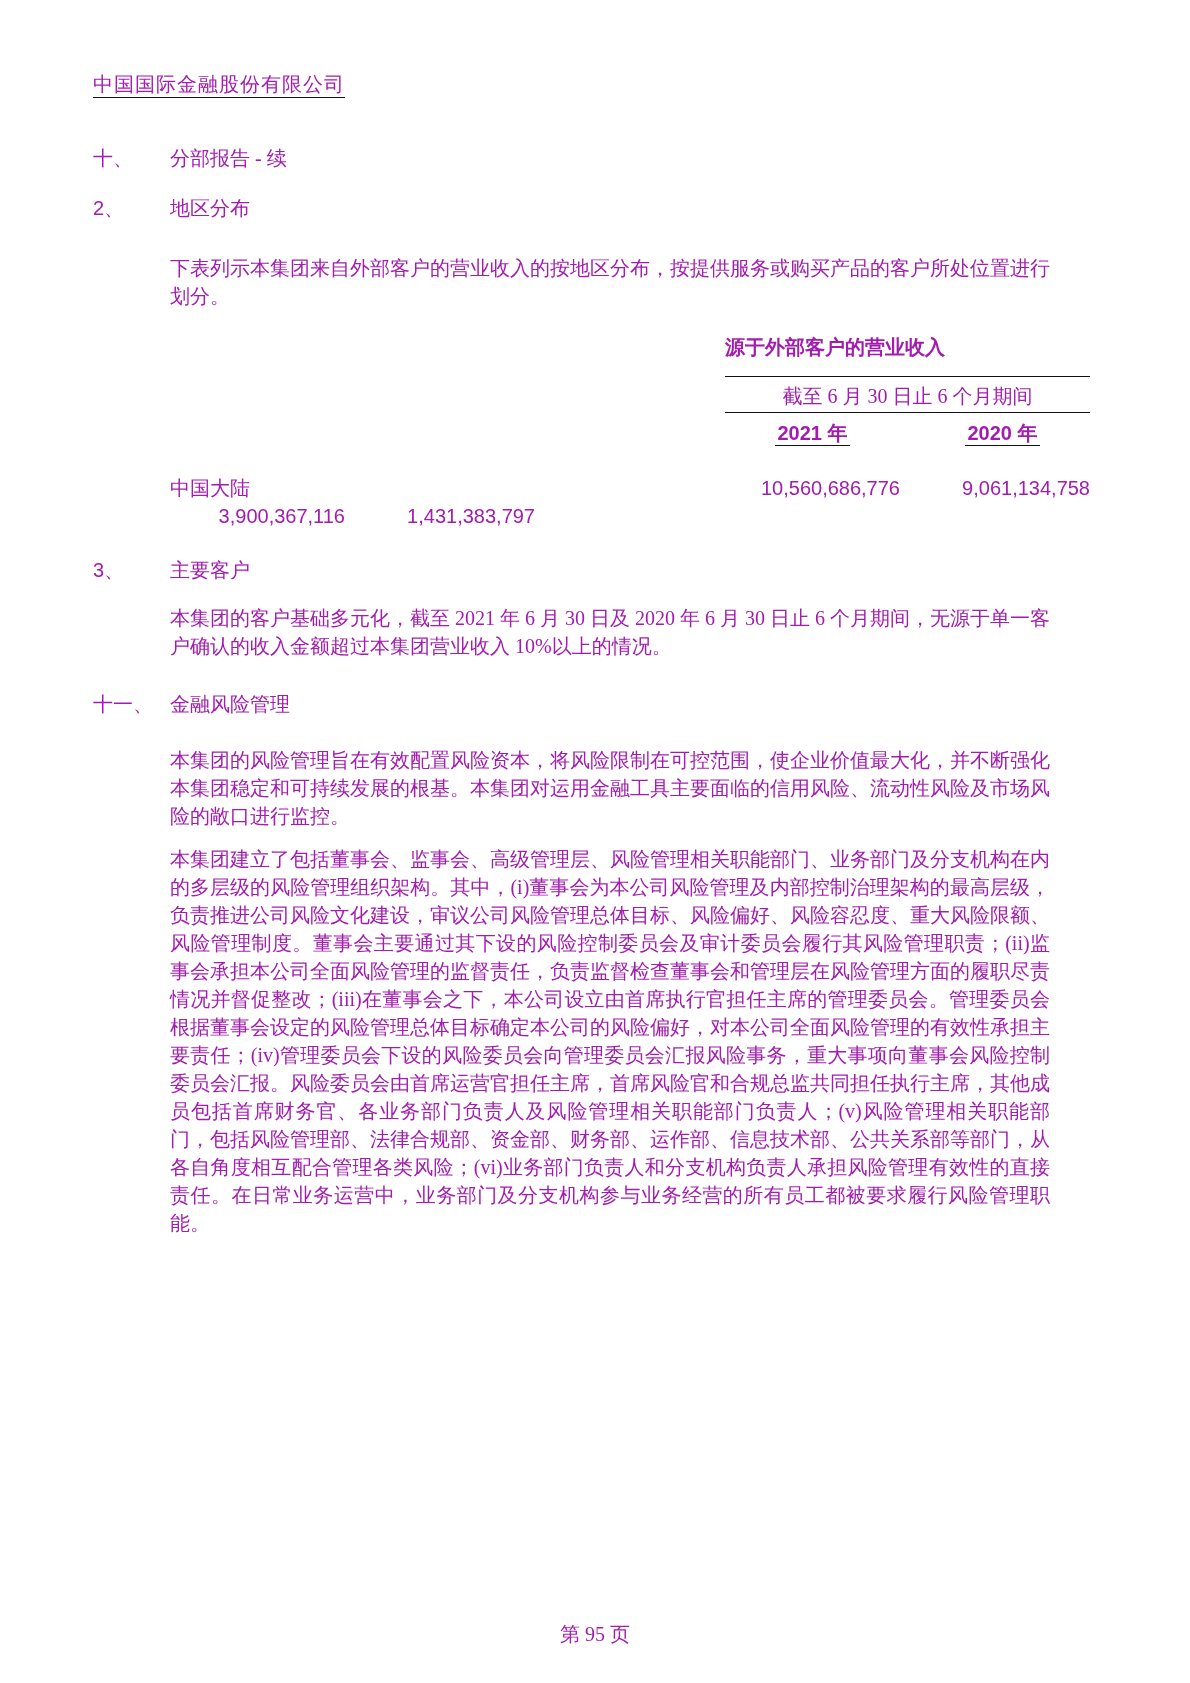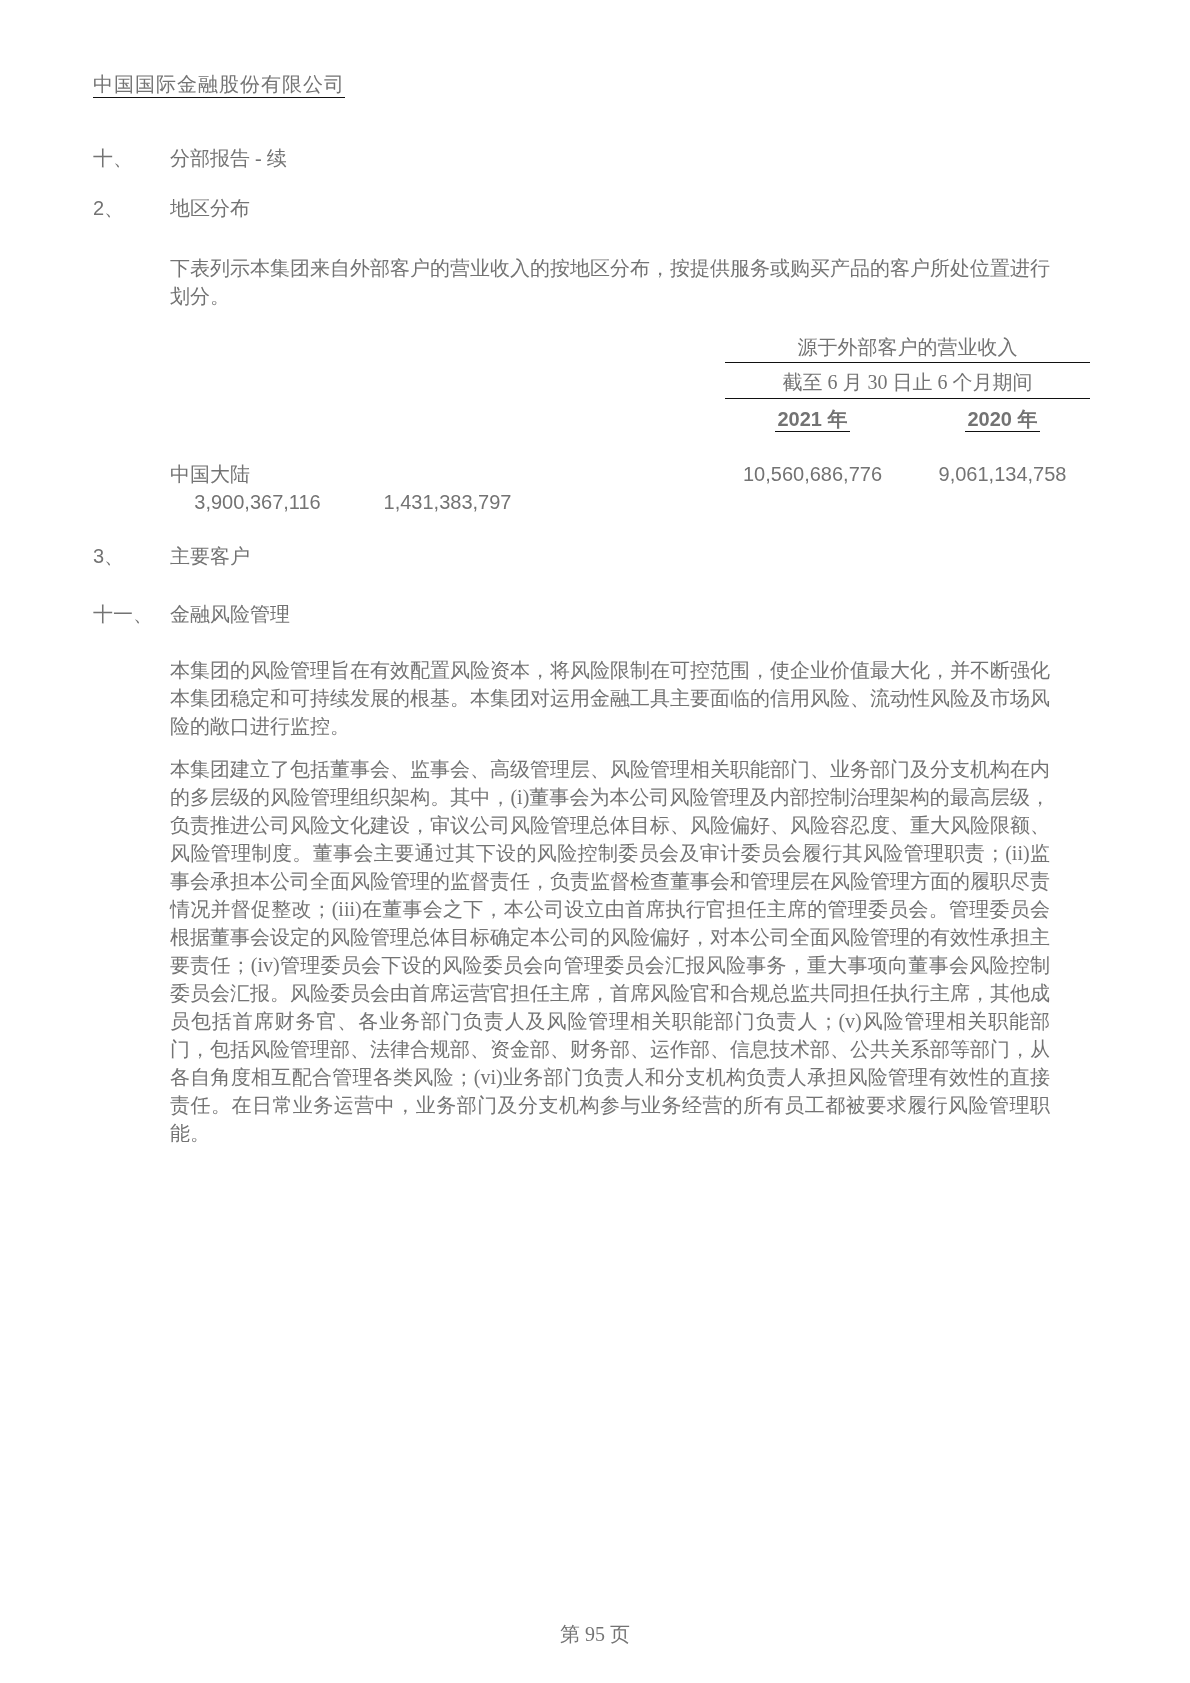--- a/index.html
+++ b/index.html
@@ -2,21 +2,21 @@
 <html><head>
 <meta charset="utf-8">
 <style>
   * { margin:0; padding:0; box-sizing:border-box; }
   html,body { background:#e8e8e8; }
   .page {
     position:relative;
     width:1190px; height:1683px;
     margin:0 auto;
     background:#ffffff;
-    color:#737373;
+    color:#a21caf;
     font-family:"Liberation Serif","DejaVu Serif",serif;
     font-size:20px;
     padding:73px 60px 0 93px;
   }
   .num-font, .num { font-family:"Liberation Sans","DejaVu Sans",sans-serif; }
 
   .company {
     display:inline-block;
     border-bottom:1.5px solid #111;
     padding-bottom:2px;
@@ -32,36 +32,37 @@
     margin-left:77px;
     width:880px;
     line-height:28px;
     text-align:justify;
   }
 
   
   .rev-table { margin-left:77px; width:920px; margin-top:26px; }
   .t-head-right { margin-left:auto; width:365px; }
   .group-h {
-    text-align:center; line-height:22px; padding-bottom:4px;
+    line-height:22px; padding-bottom:18px;
     border-bottom:1.5px solid #111;
+    font-weight:bold;
   }
   .period-h {
     text-align:center; line-height:20px; padding:9px 0 6px 0;
     border-bottom:1.5px solid #111;
   }
   .years-row { display:flex; gap:15px; padding-top:9px;font-weight:bold; }
   .year-cell { width:175px; text-align:center; line-height:22px; }
   .year-cell .u { border-bottom:1.5px solid #111; padding:0 2px 1px 2px; }
 
   .t-spacer { height:30px; }
   .t-row { display:flex; line-height:28px; }
   .t-label { flex:1; }
   .t-nums { width:365px; flex:0 0 365px; display:flex; gap:15px; }
-  .t-cell { width:175px; text-align:center; }
+  .t-cell { width:175px; text-align:right; }
   .t-row.total .t-cell {
     border-top:1.5px solid #111;
     border-bottom:4px double #111;
     padding:3px 0 2px 0;
   }
 
   .footer {
     position:absolute; left:0; right:0; bottom:38px;
     text-align:center; line-height:22px;
   }
@@ -124,20 +125,21 @@
       </div>
     </div>
 
   </div>
 
   <div class="h-row mt-h3">
     <div class="h-num num-font">3、</div>
     <div class="h-title">主要客户</div>
   </div>
 
+  <div class="sec-body mt-para3">本集团的客户基础多元化，截至 2021 年 6 月 30 日及 2020 年 6 月 30 日止 6 个月期间，无源于单一客户确认的收入金额超过本集团营业收入 10%以上的情况。</div>
 
   <div class="h-row mt-h11">
     <div class="h-num">十一、</div>
     <div class="h-title">金融风险管理</div>
   </div>
 
   <div class="sec-body mt-p11a">本集团的风险管理旨在有效配置风险资本，将风险限制在可控范围，使企业价值最大化，并不断强化本集团稳定和可持续发展的根基。本集团对运用金融工具主要面临的信用风险、流动性风险及市场风险的敞口进行监控。</div>
 
   <div class="sec-body mt-p11b">本集团建立了包括董事会、监事会、高级管理层、风险管理相关职能部门、业务部门及分支机构在内的多层级的风险管理组织架构。其中，(i)董事会为本公司风险管理及内部控制治理架构的最高层级，负责推进公司风险文化建设，审议公司风险管理总体目标、风险偏好、风险容忍度、重大风险限额、风险管理制度。董事会主要通过其下设的风险控制委员会及审计委员会履行其风险管理职责；(ii)监事会承担本公司全面风险管理的监督责任，负责监督检查董事会和管理层在风险管理方面的履职尽责情况并督促整改；(iii)在董事会之下，本公司设立由首席执行官担任主席的管理委员会。管理委员会根据董事会设定的风险管理总体目标确定本公司的风险偏好，对本公司全面风险管理的有效性承担主要责任；(iv)管理委员会下设的风险委员会向管理委员会汇报风险事务，重大事项向董事会风险控制委员会汇报。风险委员会由首席运营官担任主席，首席风险官和合规总监共同担任执行主席，其他成员包括首席财务官、各业务部门负责人及风险管理相关职能部门负责人；(v)风险管理相关职能部门，包括风险管理部、法律合规部、资金部、财务部、运作部、信息技术部、公共关系部等部门，从各自角度相互配合管理各类风险；(vi)业务部门负责人和分支机构负责人承担风险管理有效性的直接责任。在日常业务运营中，业务部门及分支机构参与业务经营的所有员工都被要求履行风险管理职能。</div>
 

